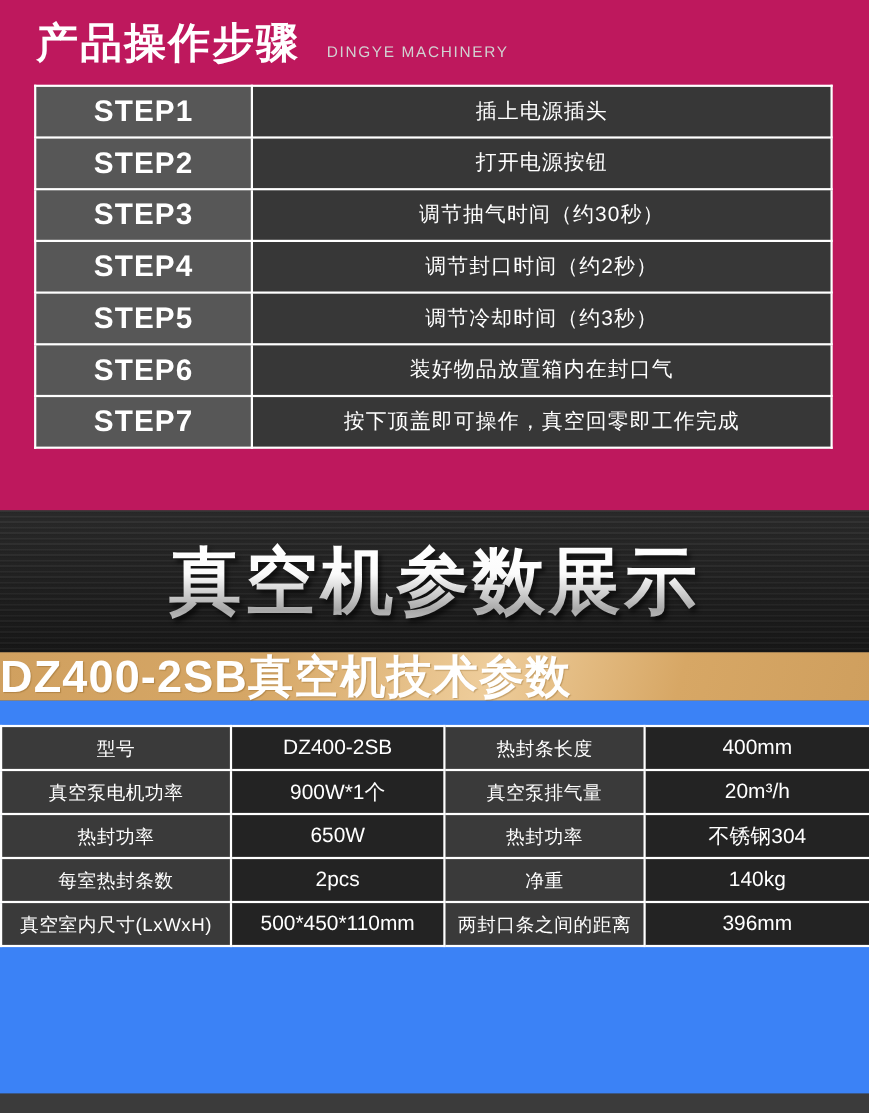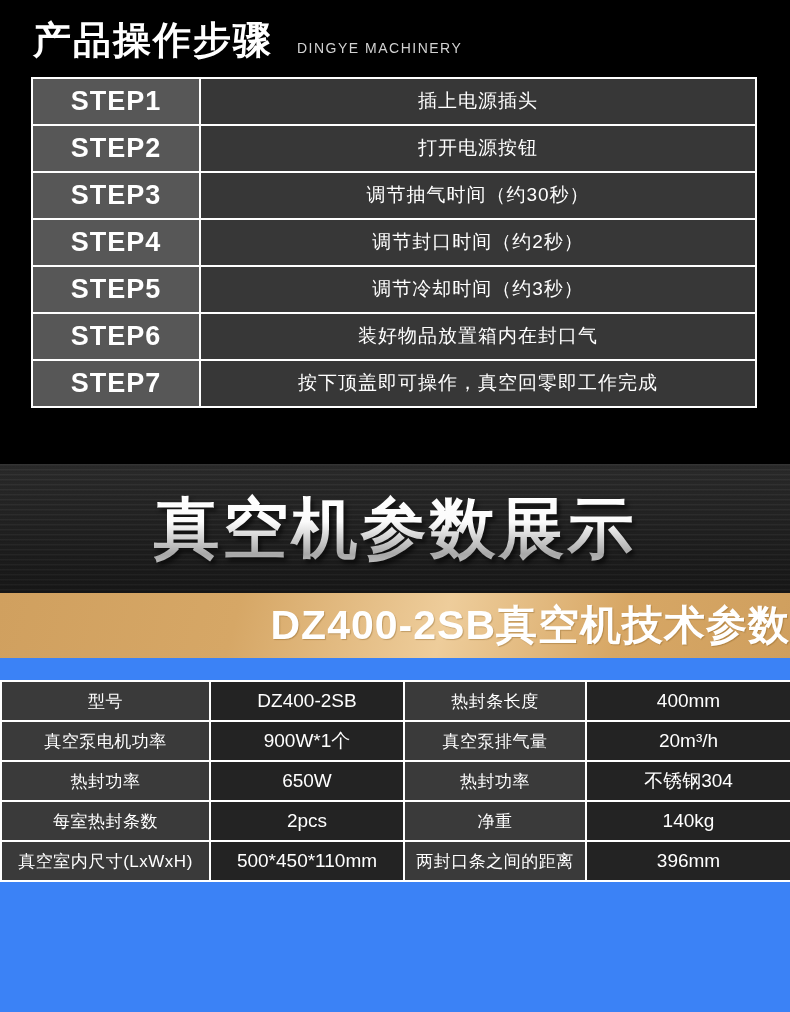--- a/index.html
+++ b/index.html
@@ -1,44 +1,44 @@
 <!DOCTYPE html>
 <html><head>
 <meta charset="utf-8">
 <style>
   * { margin:0; padding:0; box-sizing:border-box; }
   html,body { background:#2a2a2a; }
   body { font-family:"Liberation Sans","DejaVu Sans",sans-serif; }
   .page { width:790px; height:1012px; overflow:hidden; margin:0 auto; background:#3b3b3b; }
 
   
-  .section-steps { height:464px; background:#000000; padding-top:20px; }
+  .section-steps { height:464px; background:#be185d; padding-top:20px; }
   .steps-header { display:flex; align-items:baseline; margin-left:33px; }
   .steps-title { color:#ffffff; font-size:38px; font-weight:bold; letter-spacing:2px; line-height:1.1; }
   .steps-subtitle { color:#d2d2d2; font-size:14px; letter-spacing:1.5px; margin-left:24px; }
   .steps-table { border-collapse:collapse; margin:15px 0 0 31px; width:726px; table-layout:fixed; }
   .steps-table td { border:2px solid #ffffff; text-align:center; vertical-align:middle; height:47px; }
-  .step-cell { width:168px; background:#575757; color:#ffffff; font-size:27px; font-weight:600; letter-spacing:1px; }
+  .step-cell { width:197px; background:#575757; color:#ffffff; font-size:27px; font-weight:600; letter-spacing:1px; }
   .desc-cell { background:#373737; color:#ffffff; font-size:19px; letter-spacing:1px; }
 
   
   .banner-black { height:129px; display:flex; align-items:center; justify-content:center;
       background-color:#1e1e1e;
       background-image:
         linear-gradient(180deg, rgba(255,255,255,0.05) 0%, rgba(0,0,0,0.25) 100%),
         repeating-linear-gradient(180deg, rgba(255,255,255,0.05) 0px, rgba(255,255,255,0.05) 1px,
                                   rgba(0,0,0,0.12) 2px, rgba(30,30,30,0) 3px, rgba(30,30,30,0) 5px);
   }
   .banner-black-text { font-size:66px; font-weight:bold; letter-spacing:3px;
       background:linear-gradient(180deg,#ffffff 12%,#fbfbfb 42%,#a8a8a8 78%,#cfcfcf 100%);
       -webkit-background-clip:text; background-clip:text; color:transparent;
       filter:drop-shadow(3px 4px 2px rgba(0,0,0,0.55)); }
 
   
-  .banner-gold { height:65px; display:flex; align-items:center; justify-content:flex-end;
+  .banner-gold { height:44px; display:flex; align-items:center; justify-content:flex-start;
       background:linear-gradient(105deg,#d0a05f 0%,#d6a766 30%,#eecd9b 56%,#d7a765 78%,#cf9f5e 100%); }
   .banner-gold-text { color:#ffffff; font-size:41px; font-weight:bold; letter-spacing:1px;
       text-shadow:1px 1px 1px rgba(120,80,20,0.35); }
 
   
   .section-specs { height:357px; background:#3b82f6; padding-top:22px; }
   .spec-table { border-collapse:collapse; width:790px; table-layout:fixed; }
   .spec-table td { border:2px solid #ffffff; text-align:center; vertical-align:middle; color:#ffffff; }
   .spec-label { background:#3a3a3a; font-size:17px; letter-spacing:0.5px; }
   .spec-value { background:#232323; font-size:19px; }

